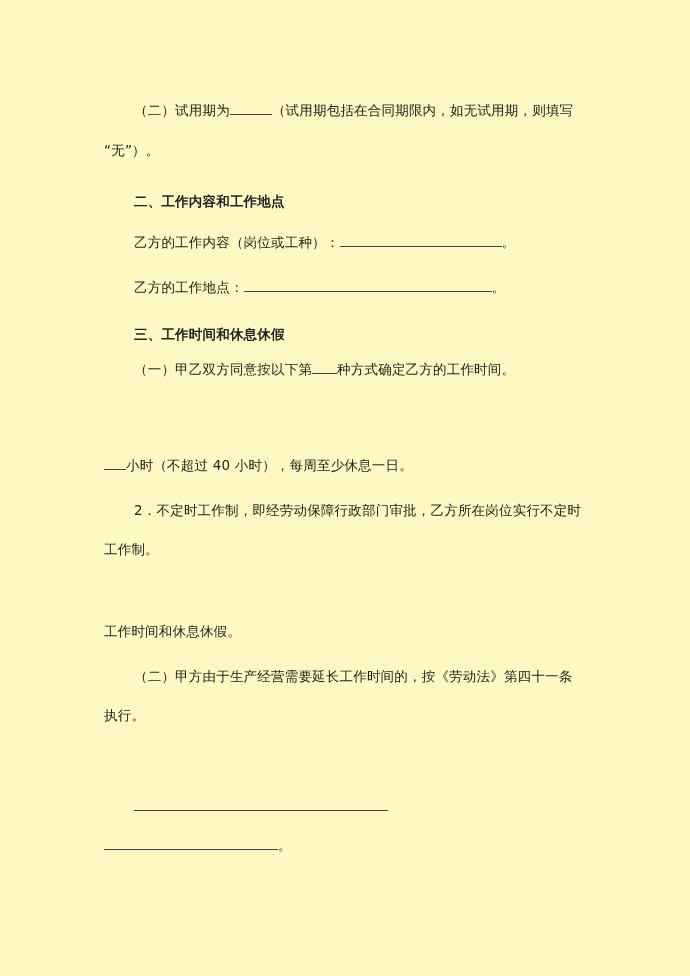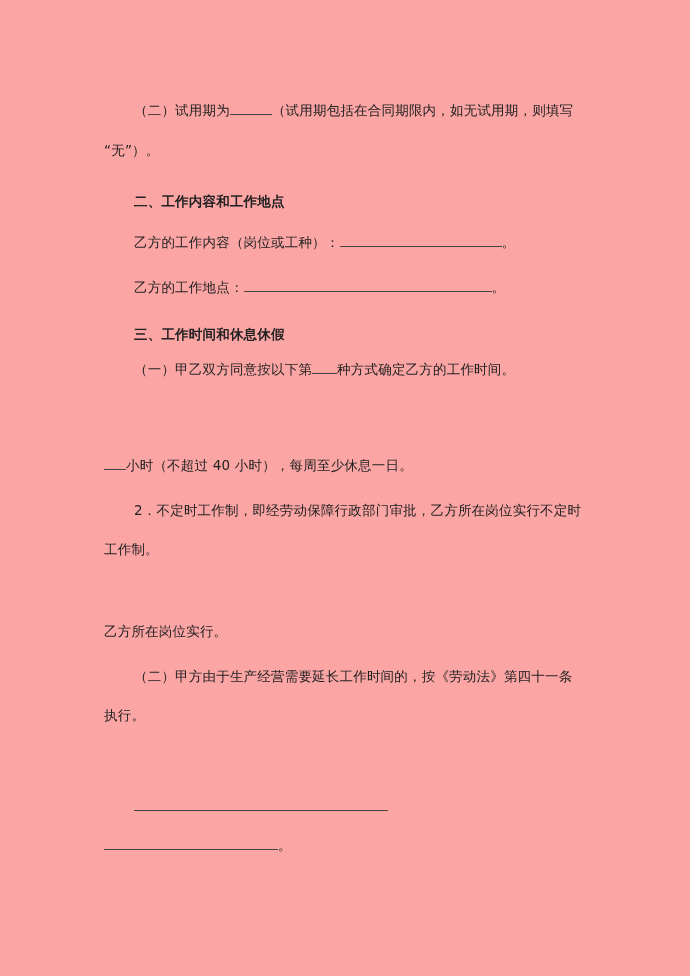--- a/index.html
+++ b/index.html
@@ -12,21 +12,21 @@
       height: 976px;
       position: relative;
       overflow: hidden;
       font-family: "DejaVu Sans", "Liberation Sans", sans-serif;
       color: #222222;
     }
     .page {
       position: absolute;
       left: 0; top: 0;
       width: 690px; height: 976px;
-      background: #fca5a5;
+      background: #fef9c3;
     }
     .line {
       position: absolute;
       left: 104px;
       font-size: 13.5px;
       line-height: 18px;
       white-space: nowrap;
       letter-spacing: 0.2px;
     }
     .indent { left: 134px; }
@@ -64,21 +64,21 @@
     <span>（一）甲乙双方同意按以下第</span><span class="blank" style="width:25px;"></span><span>种方式确定乙方的工作时间。</span>
   </div>
 
   <div class="line" style="top:456px;">
     <span class="blank" style="width:22px;"></span><span>小时（不超过 40 小时），每周至少休息一日。</span>
   </div>
 
   <div class="line indent" style="top:501px;">2．不定时工作制，即经劳动保障行政部门审批，乙方所在岗位实行不定时</div>
   <div class="line" style="top:540px;">工作制。</div>
 
-  <div class="line" style="top:622px;">乙方所在岗位实行。</div>
+  <div class="line" style="top:622px;">工作时间和休息休假。</div>
 
   <div class="line indent" style="top:667px;">（二）甲方由于生产经营需要延长工作时间的，按《劳动法》第四十一条</div>
   <div class="line" style="top:706px;">执行。</div>
 
 
   <div class="line indent" style="top:797px;">
     <span class="blank" style="width:254px;"></span>
   </div>
   <div class="line" style="top:836px;">
     <span class="blank" style="width:174px;"></span><span>。</span>

